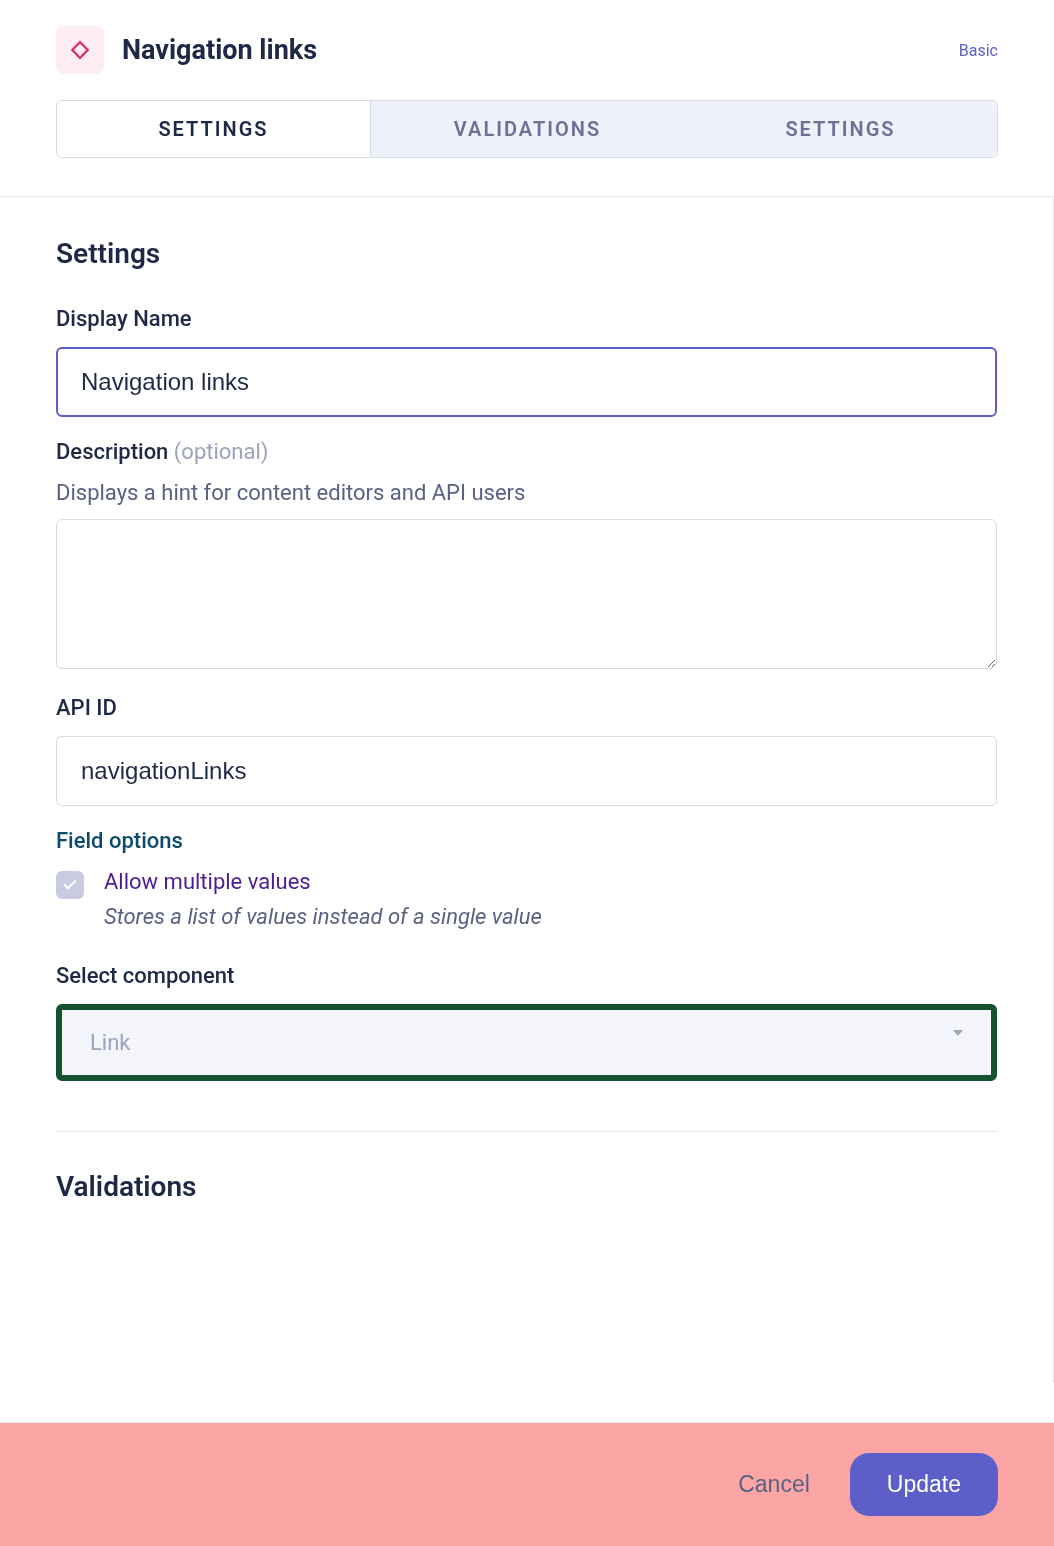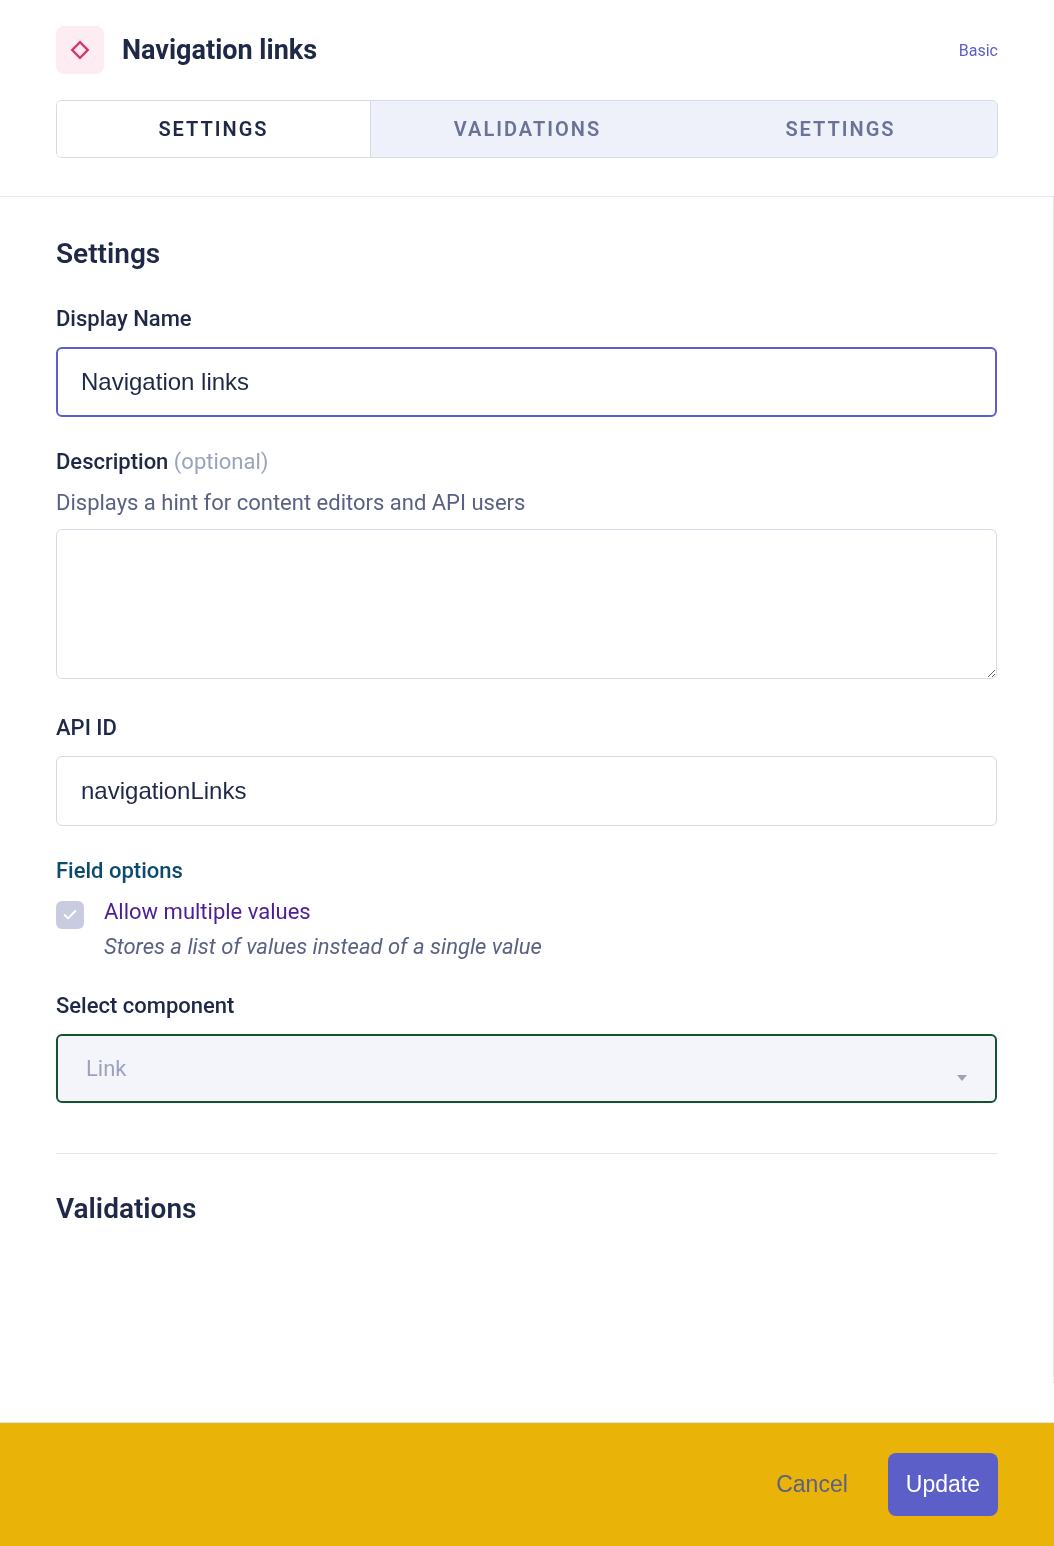--- a/index.html
+++ b/index.html
@@ -85,21 +85,21 @@
       font-size: 28px;
       font-weight: 600;
       color: #1f2847;
       margin-bottom: 36px;
     }
     .section-heading.secondary {
       margin-top: 38px;
       margin-bottom: 0;
     }
     .form-group {
-      margin-bottom: 32px;
+      margin-bottom: 22px;
     }
     .label {
       font-size: 22px;
       font-weight: 500;
       color: #1f2847;
       margin-bottom: 16px;
       display: block;
     }
     .label .optional {
       color: #9ca2bd;
@@ -175,25 +175,25 @@
     }
     .select-label {
       font-size: 22px;
       font-weight: 500;
       color: #1f2847;
       margin-bottom: 16px;
     }
     .select {
       width: 100%;
       background: #f4f5fb;
-      border: 2px solid #14532d;
+      border: 6px solid #14532d;
       border-radius: 6px;
       padding: 20px 28px;
       display: flex;
-      align-items: flex-end;
+      align-items: flex-start;
       justify-content: space-between;
       cursor: pointer;
     }
     .select-value {
       font-size: 22px;
       color: #9ca2bd;
     }
     .caret {
       width: 0;
       height: 0;
@@ -209,36 +209,36 @@
       position: absolute;
       bottom: 0;
       left: 0;
       right: 0;
       border-top: 1px solid #e4e6f0;
       padding: 30px 56px;
       display: flex;
       justify-content: flex-end;
       align-items: center;
       gap: 40px;
-      background: #eab308;
+      background: #fca5a5;
     }
     .btn-cancel {
       font-size: 23px;
       color: #5a6184;
       background: none;
       border: none;
       cursor: pointer;
     }
     .btn-primary {
       font-size: 23px;
       color: #fff;
       background: #5b5fc7;
       border: none;
-      border-radius: 8px;
-      padding: 18px 18px;
+      border-radius: 19px;
+      padding: 18px 37px;
       cursor: pointer;
       font-weight: 500;
     }
   </style>
 </head>
 <body>
 
 <div class="header">
   <div class="header-left">
     <div class="icon-box">

